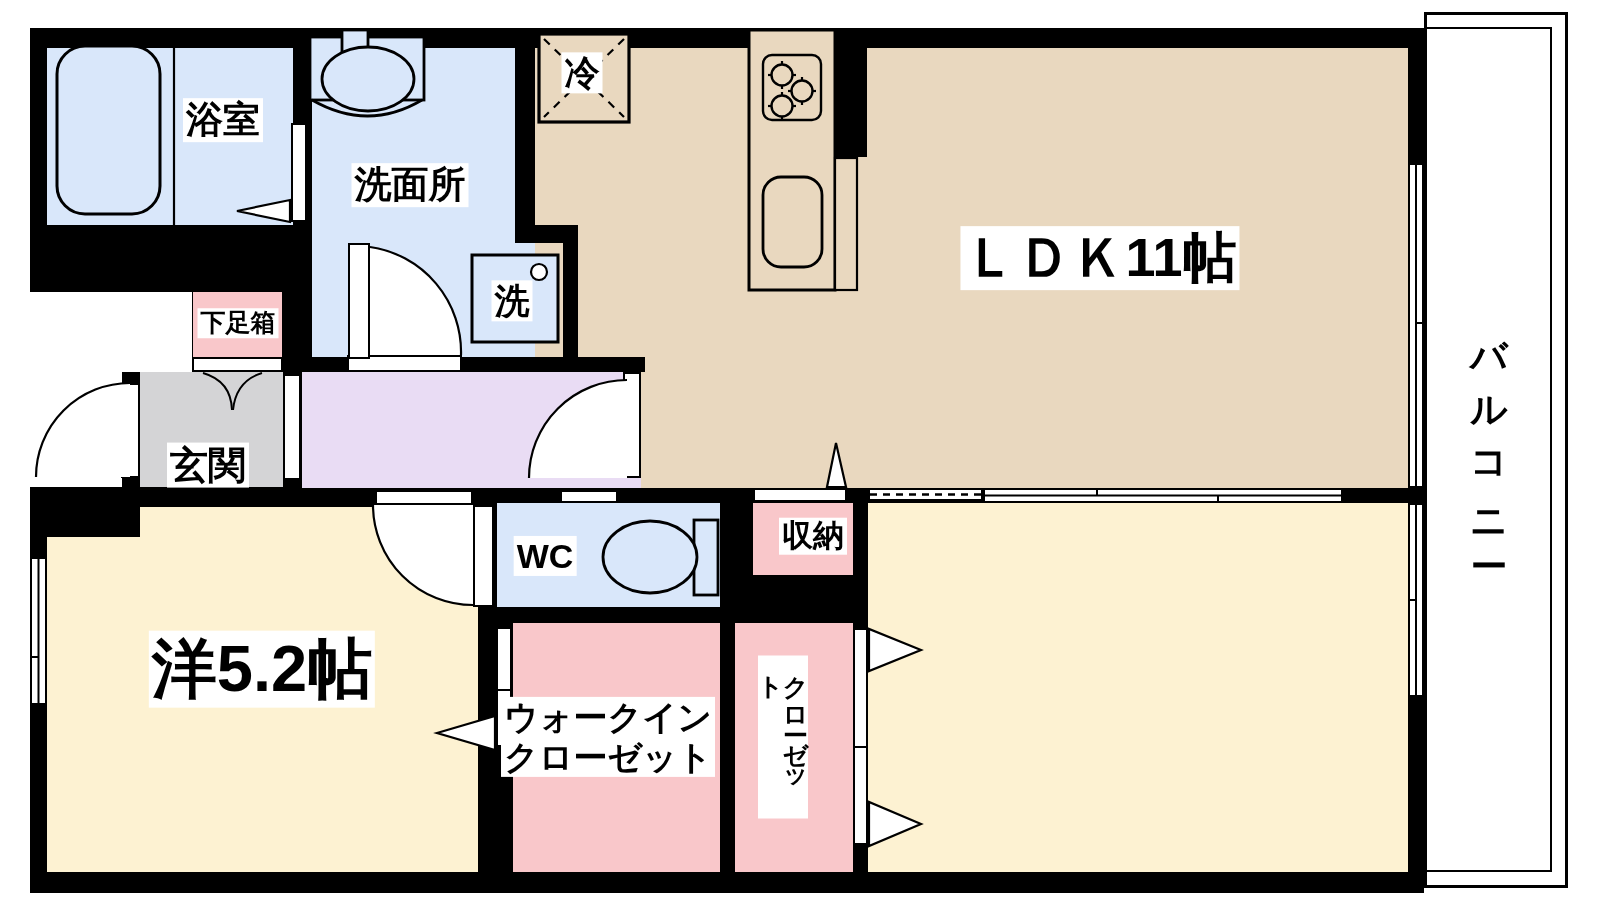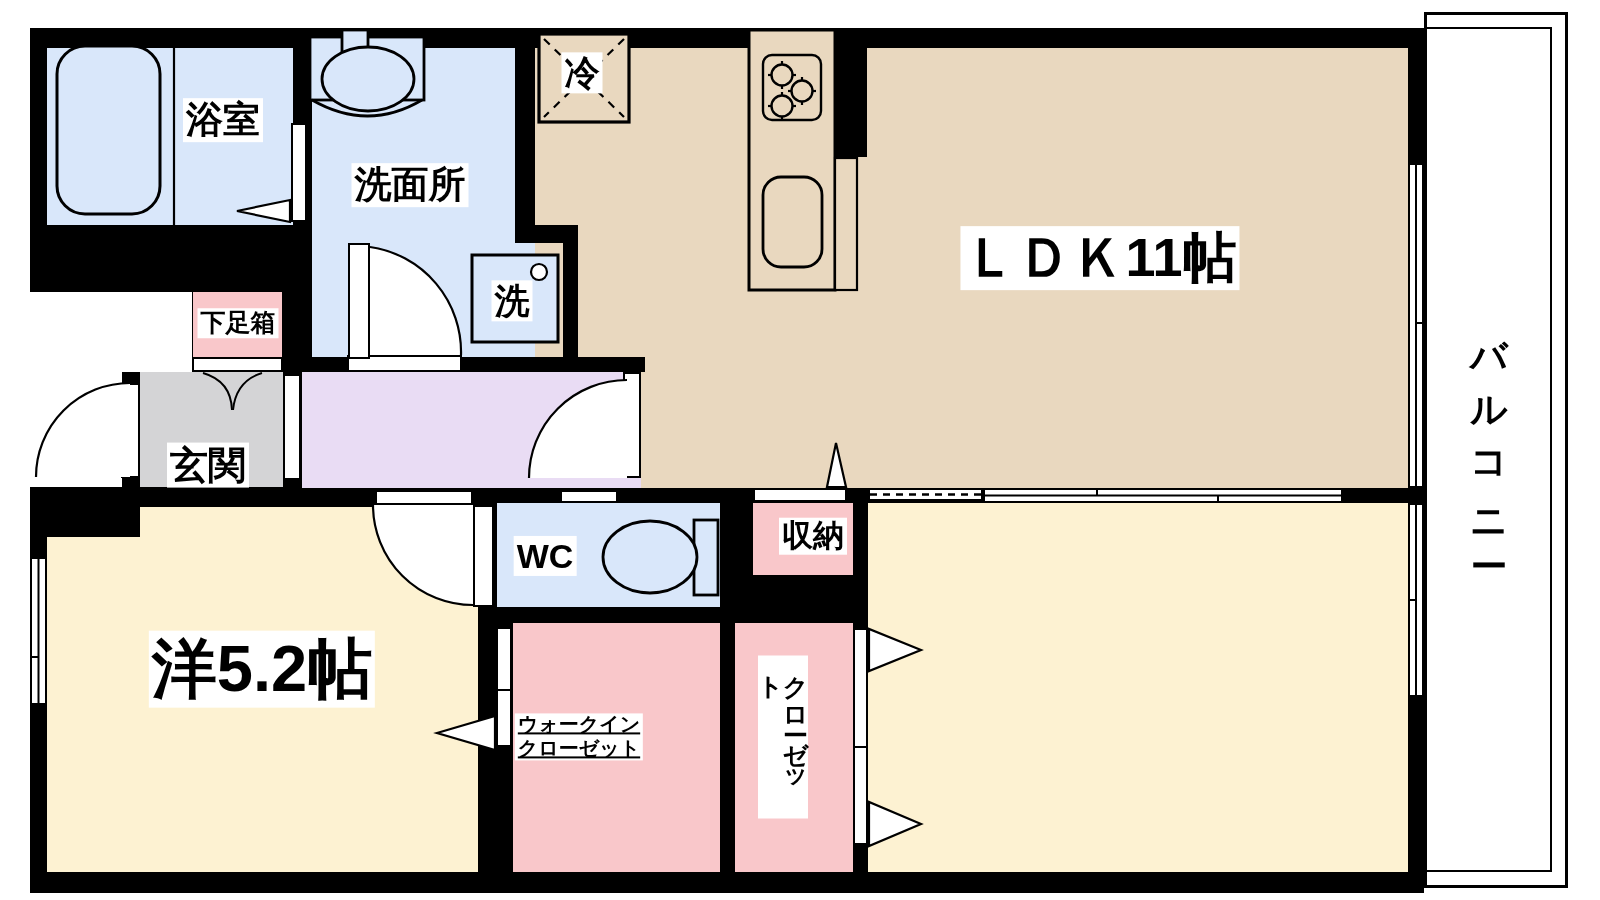--- a/index.html
+++ b/index.html
@@ -176,20 +176,20 @@
   <div class="lbl" style="left:223px;top:120px;font-size:37px;">浴室</div>
   <div class="lbl" style="left:410px;top:185px;font-size:37px;">洗面所</div>
   <div class="lbl" style="left:512px;top:301px;font-size:35px;">洗</div>
   <div class="lbl" style="left:582px;top:73px;font-size:35px;">冷</div>
   <div class="lbl" style="left:1100px;top:258px;font-size:54px;">ＬＤＫ11帖</div>
   <div class="lbl" style="left:238px;top:323px;font-size:25px;">下足箱</div>
   <div class="lbl" style="left:208px;top:433px;font-size:38px;margin-top:32px;">玄関</div>
   <div class="lbl" style="left:545px;top:556px;font-size:34px;">WC</div>
   <div class="lbl" style="left:801px;top:536px;font-size:31px;margin-left:12px;">収納</div>
   <div class="lbl" style="left:262px;top:669px;font-size:65px;">洋5.2帖</div>
-  <div class="lbl" style="left:579px;top:737px;font-size:20px;text-decoration:underline;">
+  <div class="lbl" style="left:608px;top:737px;font-size:34px;">
     <span>ウォークイン</span><br>
     <span>クローゼット</span>
   </div>
   <div class="lbl-v" style="left:783px;top:737px;font-size:25px;letter-spacing:3px;">クローゼット</div>
   <div class="lbl-v" style="left:1489px;top:438px;font-size:37px;letter-spacing:16px;background:transparent;">バルコニー</div>
 
 </div>
 
 </body></html>

